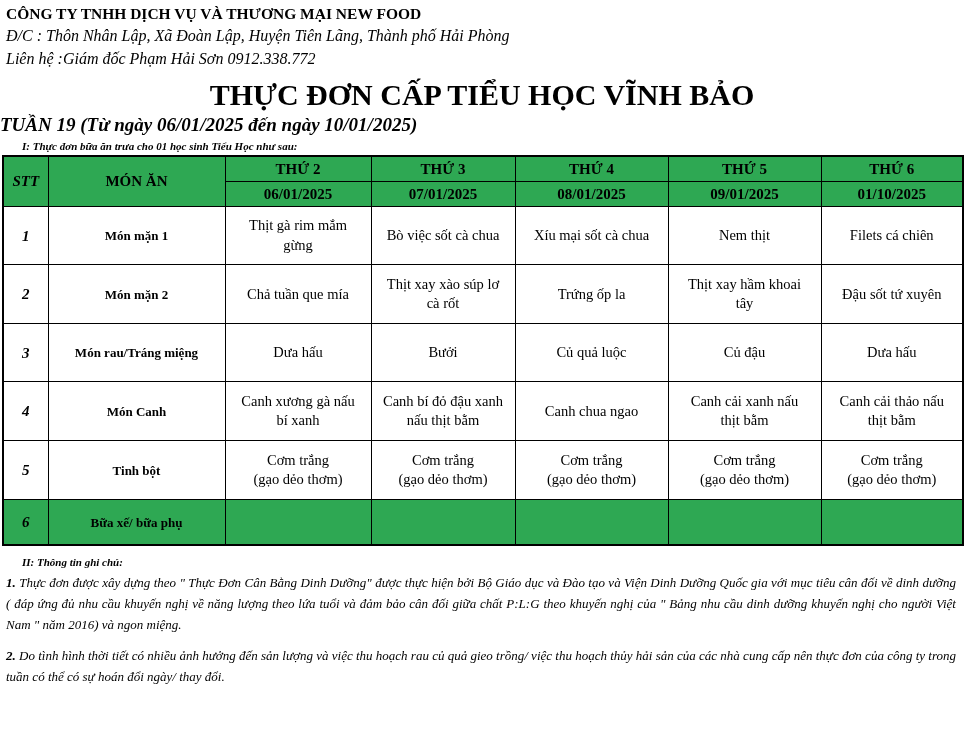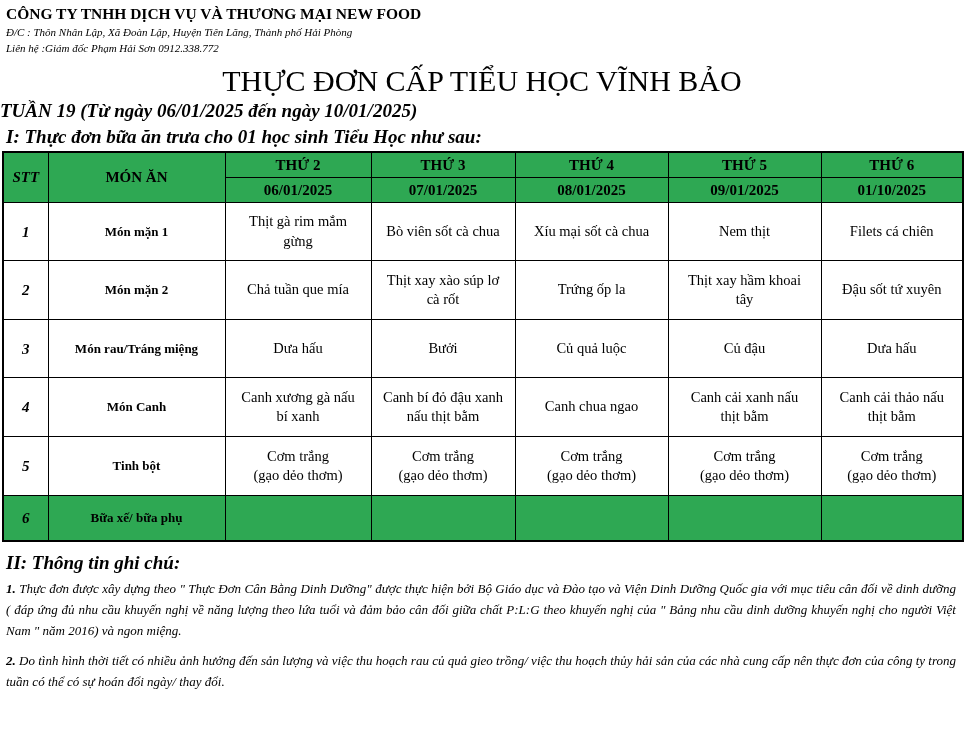--- a/index.html
+++ b/index.html
@@ -8,41 +8,41 @@
     background: #ffffff;
     color: #000000;
     font-family: "Liberation Serif", "DejaVu Serif", serif;
     overflow: hidden;
   }
   .doc { width: 964px; height: 738px; }
 
   
   .co-head { padding: 4px 10px 0 6px; }
   .company { font-weight: bold; font-size: 15.5px; line-height: 1.35; }
-  .addr    { font-style: italic; font-size: 11px; line-height: 1.42; }
+  .addr    { font-style: italic; font-size: 16px; line-height: 1.42; }
 
   
   .title {
     margin: 8px 0 0 0;
     text-align: center;
     font-size: 30px;
-    font-weight: normal;
+    font-weight: bold;
     line-height: 1.1;
   }
   .subtitle {
     font-size: 19px;
     font-weight: bold;
     font-style: italic;
     margin-top: 3px;
   }
   .sec-label {
     font-weight: bold;
     font-style: italic;
-    font-size: 19px;
-    padding-left: 6px;
+    font-size: 11px;
+    padding-left: 22px;
     margin-top: 4px;
   }
 
   
   table.menu {
     border-collapse: collapse;
     table-layout: fixed;
     width: 960px;
     margin: 3px 2px 0 2px;
     border: 2px solid #000;
@@ -121,21 +121,21 @@
         <th class="green">09/01/2025</th>
         <th class="green">01/10/2025</th>
       </tr>
     </thead>
     <tbody>
       <tr>
         <td class="stt">1</td>
         <td class="cat">Món mặn 1</td>
         <td>Thịt gà rim mắm
 gừng</td>
-        <td>Bò viên sốt cà chua</td>
+        <td>Bò việc sốt cà chua</td>
         <td>Xíu mại sốt cà chua</td>
         <td>Nem thịt</td>
         <td>Filets cá chiên</td>
       </tr>
       <tr>
         <td class="stt">2</td>
         <td class="cat">Món mặn 2</td>
         <td>Chả tuần que mía</td>
         <td>Thịt xay xào súp lơ
 cà rốt</td>

